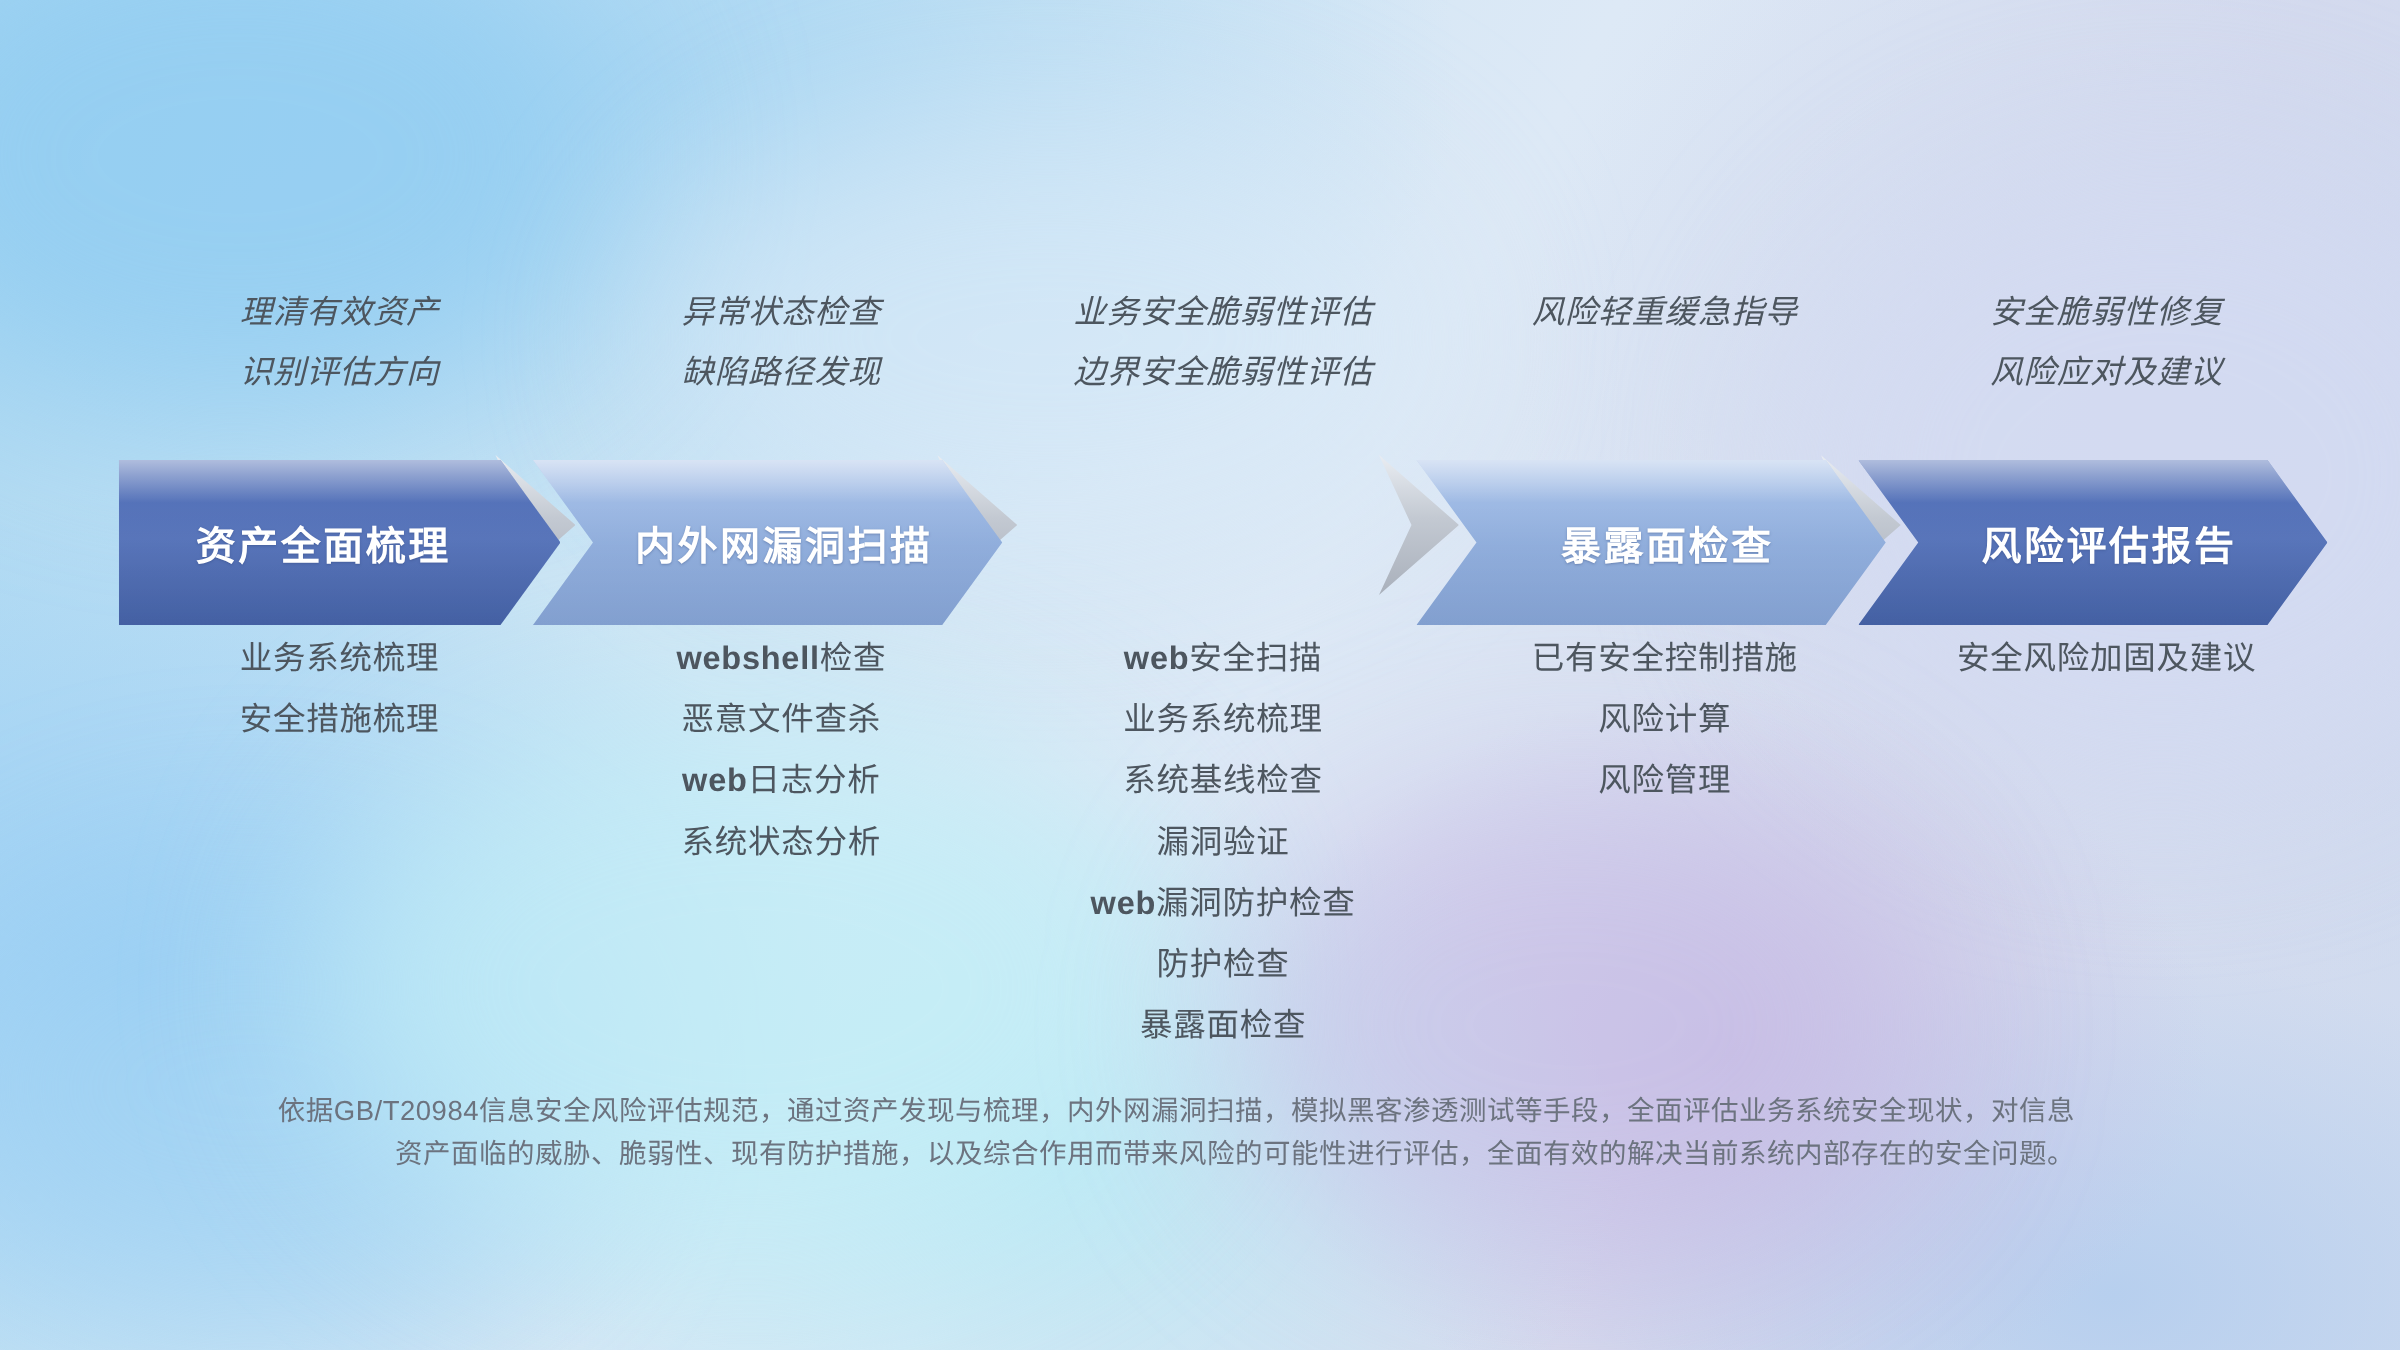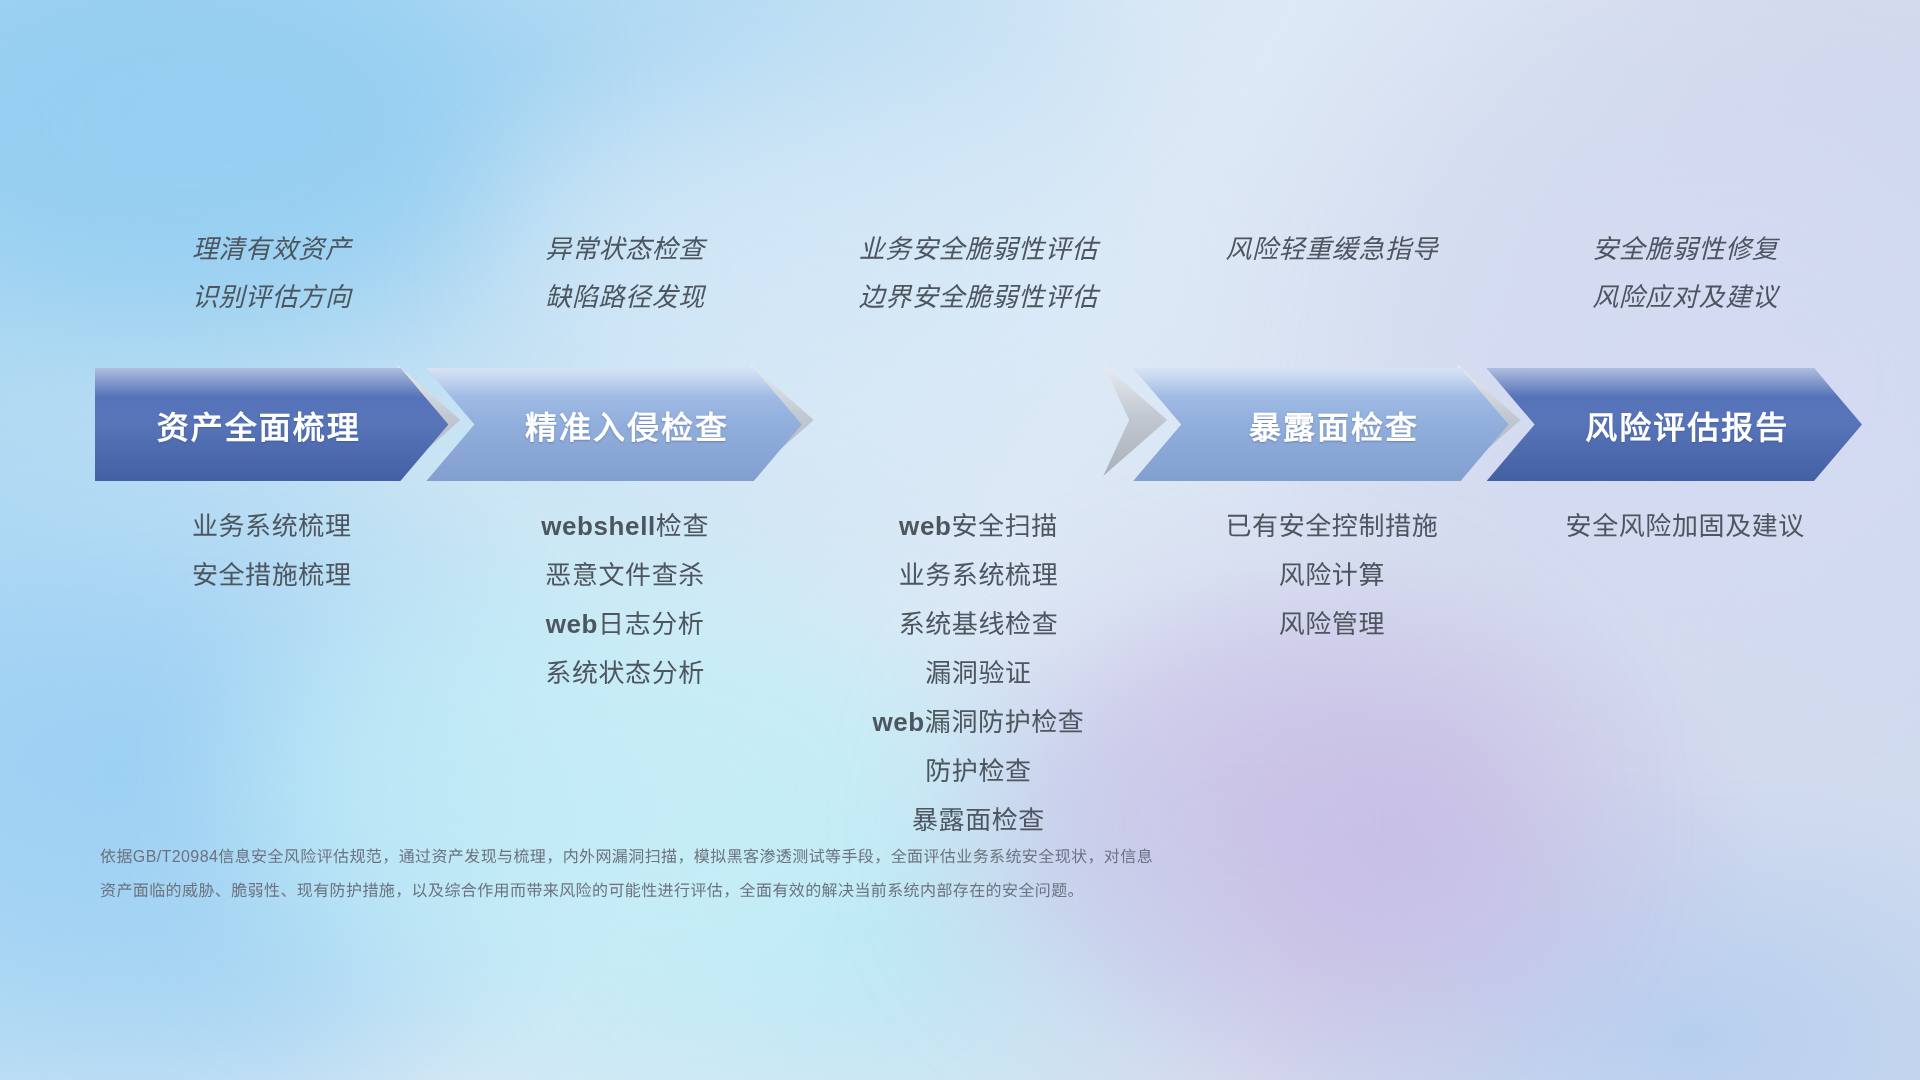--- a/index.html
+++ b/index.html
@@ -68,21 +68,21 @@
   
   .chev-band {
     position: absolute;
     left: 0; top: 368px;
     width: 1920px;
     height: 104px;
   }
   .chev {
     position: absolute;
     top: 0;
-    height: 113px;
+    height: 132px;
     display: flex;
     align-items: center;
     clip-path: polygon(0 0, calc(100% - 48px) 0, 100% 50%, calc(100% - 48px) 100%, 0 100%, 48px 50%);
   }
   .chev.first {
     clip-path: polygon(0 0, calc(100% - 48px) 0, 100% 50%, calc(100% - 48px) 100%, 0 100%);
   }
   .chev .edge {
     position: absolute;
     inset: 0;
@@ -131,26 +131,27 @@
     letter-spacing: 0.6px;
     white-space: nowrap;
   }
   .bot-col .item.latin { font-weight: bold; text-align: right; }
   .bot-col .item.latin .cjk { font-weight: normal; }
 
   
   .footer {
     position: absolute;
     left: 100px;
-    top: 840px;
+    top: 872px;
     width: 1560px;
-    font-size: 16px;
+    font-size: 22px;
     line-height: 34px;
     color: #6c737f;
     letter-spacing: 0.4px;
+    text-align: right;
   }
   .footer p { margin: 0; }
 </style>
 </head>
 <body>
 
 <div class="blob blob-a"></div>
 <div class="blob blob-e"></div>
 <div class="blob blob-d"></div>
 <div class="blob blob-f"></div>
@@ -182,21 +183,21 @@
     </div>
 
   <div class="chev-band" id="chev-band">
       <div class="chev first" style="left: 95px; width: 353.4px; background: linear-gradient(rgb(79, 109, 181) 0%, rgb(90, 119, 189) 48%, rgb(72, 102, 173) 100%); z-index: 10;">
         <div class="edge"></div>
         <div class="label" style="color: rgb(255, 255, 255); text-shadow: rgba(40, 60, 110, 0.35) 0px 1px 2px;">资产全面梳理</div>
       </div>
       <div class="chev-sep" style="left: 396.4px;"></div>
       <div class="chev" style="left: 426.4px; width: 375.4px; background: linear-gradient(rgb(169, 194, 232) 0%, rgb(147, 177, 224) 52%, rgb(138, 169, 220) 100%); z-index: 11;">
         <div class="edge"></div>
-        <div class="label" style="color: rgb(255, 255, 255); text-shadow: rgba(40, 60, 110, 0.35) 0px 1px 2px;">精准入侵检查</div>
+        <div class="label" style="color: rgb(255, 255, 255); text-shadow: rgba(40, 60, 110, 0.35) 0px 1px 2px;">内外网漏洞扫描</div>
       </div>
       <div class="chev-sep" style="left: 749.8px;"></div>
       <div class="chev-sep" style="left: 1103.2px;"></div>
       <div class="chev" style="left: 1133.2px; width: 375.4px; background: linear-gradient(rgb(169, 194, 232) 0%, rgb(147, 177, 224) 52%, rgb(138, 169, 220) 100%); z-index: 13;">
         <div class="edge"></div>
         <div class="label" style="color: rgb(255, 255, 255); text-shadow: rgba(40, 60, 110, 0.35) 0px 1px 2px;">暴露面检查</div>
       </div>
       <div class="chev-sep" style="left: 1456.6px;"></div>
       <div class="chev" style="left: 1486.6px; width: 375.4px; background: linear-gradient(rgb(79, 109, 181) 0%, rgb(90, 119, 189) 48%, rgb(72, 102, 173) 100%); z-index: 14;">
         <div class="edge"></div>

